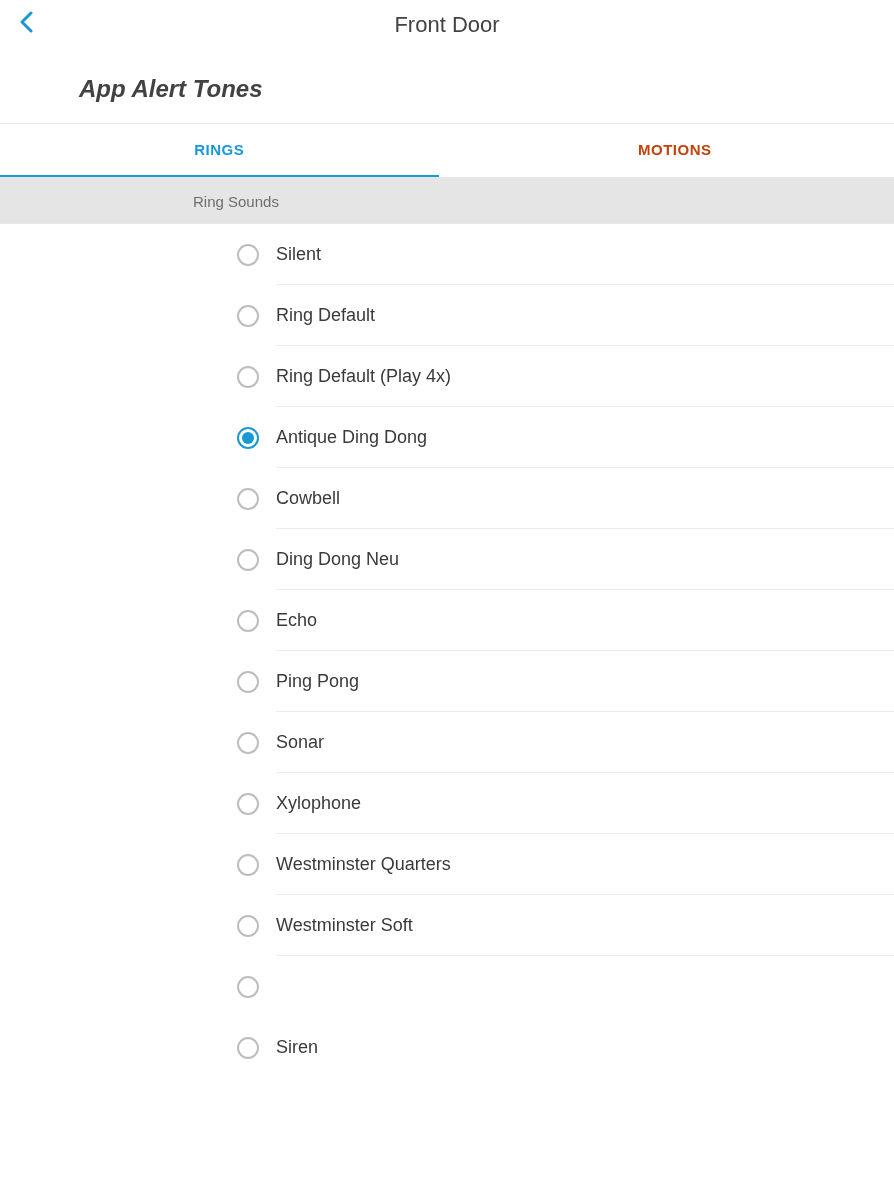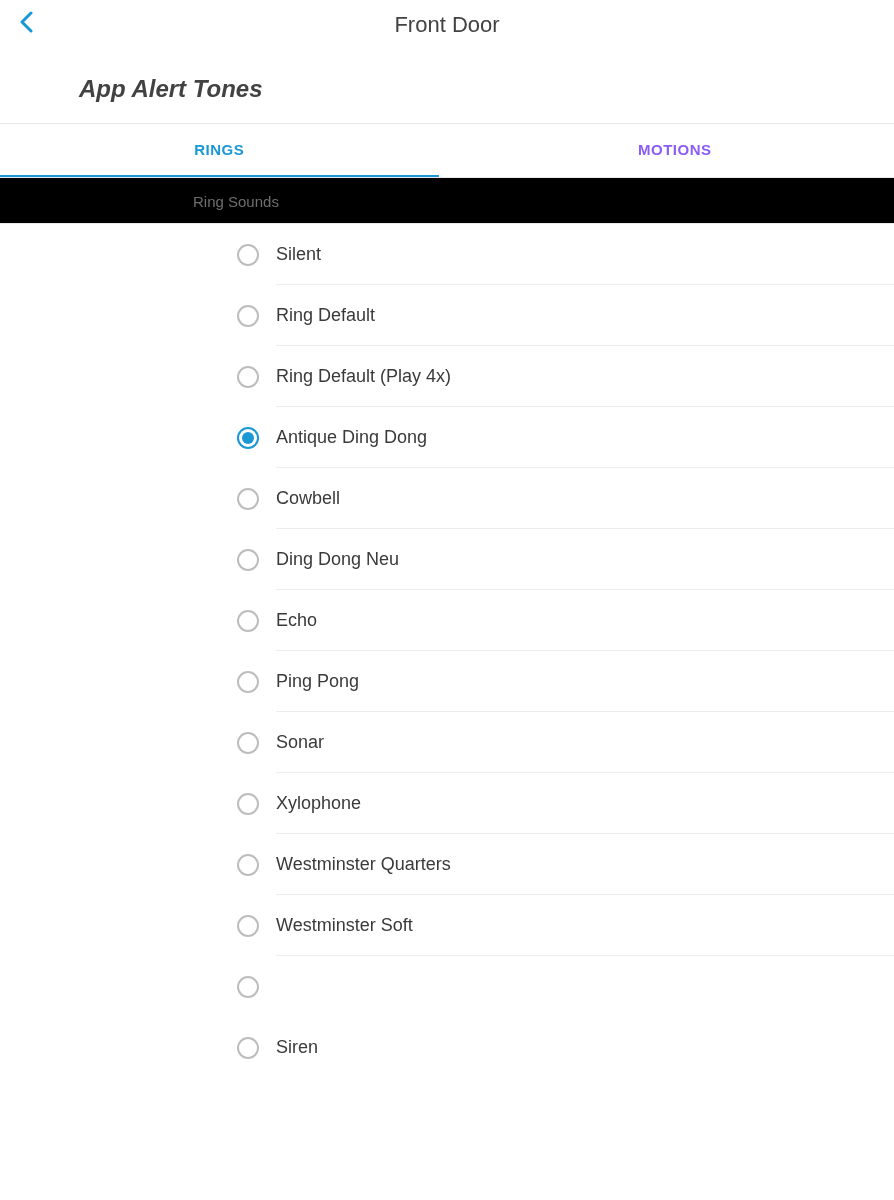--- a/index.html
+++ b/index.html
@@ -58,29 +58,29 @@
       gap: 17px;
     }
     .tab {
       flex: 1;
       text-align: center;
       padding: 17px 0;
       font-size: 15px;
       font-weight: 600;
       letter-spacing: 0.5px;
       cursor: pointer;
-      color: #8b5cf6;
+      color: #c2410c;
       border-bottom: 2px solid transparent;
     }
     .tab.active {
       color: #1998d5;
       border-bottom: 2px solid #1998d5;
     }
     .section-header {
-      background: #000000;
+      background: #e5e5e5;
       padding: 15px 0 13px 193px;
       color: #6e6e6e;
       font-size: 15px;
       border-bottom: 1px solid #e8e8e8;
     }
     .radio {
       width: 22px;
       height: 22px;
       border: 2px solid #bdbdbd;
       border-radius: 50%;

